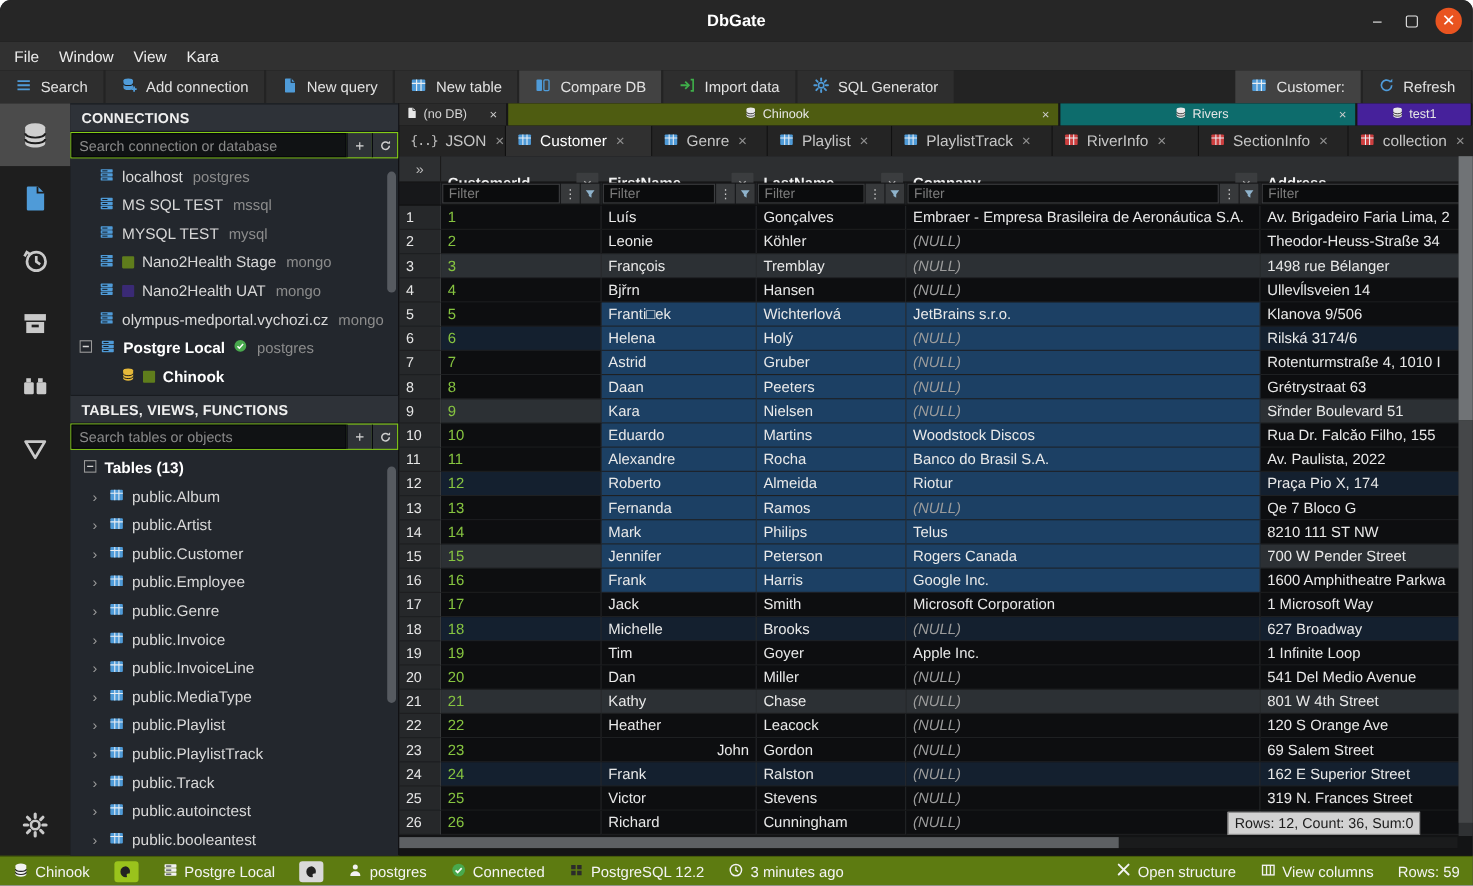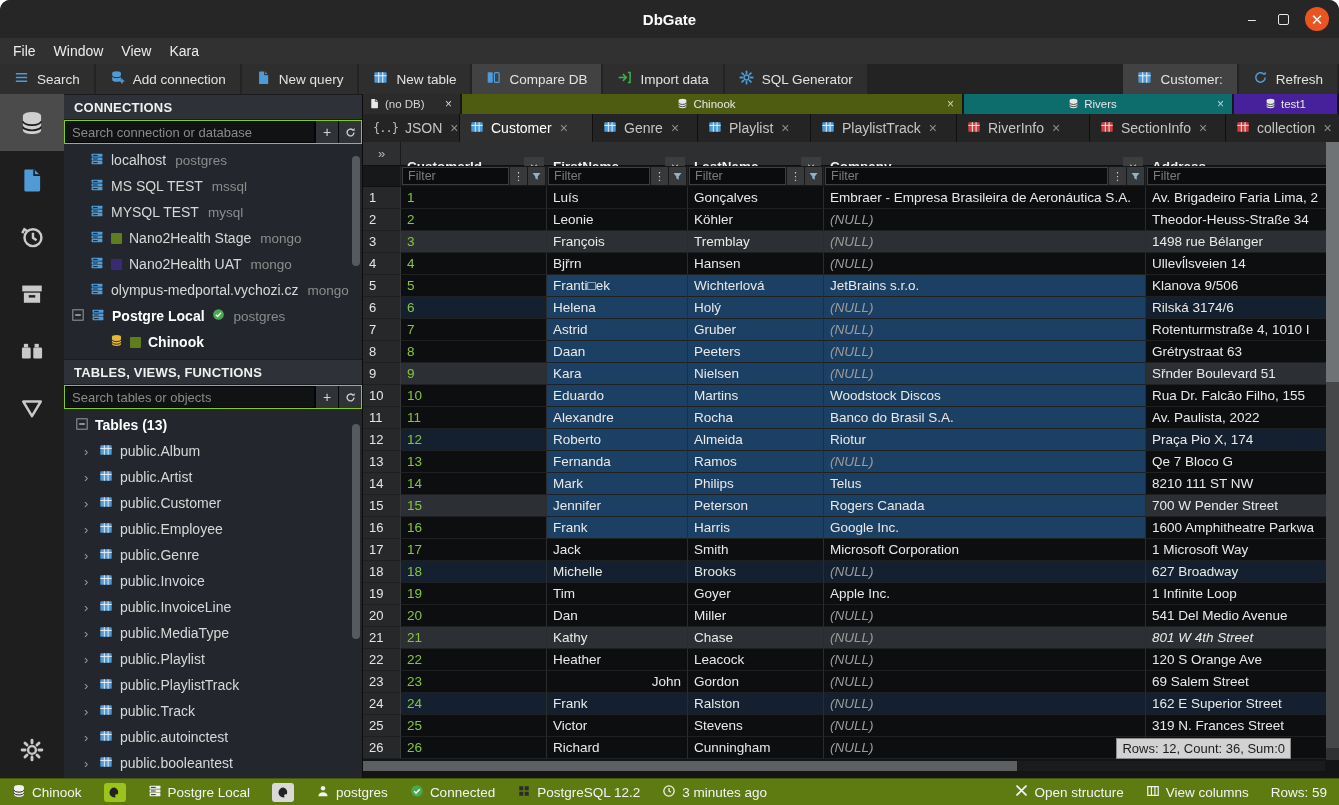--- a/index.html
+++ b/index.html
@@ -874,21 +874,21 @@
               <div class="gcell" style="width: 136px; flex-shrink: 0;">Miller</div>
               <div class="gcell nullv" style="width: 322px; flex-shrink: 0;">(NULL)</div>
               <div class="gcell" style="flex: 1 1 0%;">541 Del Medio Avenue</div>
             </div>
             <div class="grow-line stripe-g">
               <span class="gnum">21</span>
               <div class="gcell idc" style="width: 146px; flex-shrink: 0;">21</div>
               <div class="gcell" style="width: 141px; flex-shrink: 0;">Kathy</div>
               <div class="gcell" style="width: 136px; flex-shrink: 0;">Chase</div>
               <div class="gcell nullv" style="width: 322px; flex-shrink: 0;">(NULL)</div>
-              <div class="gcell" style="flex: 1 1 0%; font-style: italic;">801 W 4th Street</div>
+              <div class="gcell" style="flex: 1 1 0%;">801 W 4th Street</div>
             </div>
             <div class="grow-line">
               <span class="gnum">22</span>
               <div class="gcell idc" style="width: 146px; flex-shrink: 0;">22</div>
               <div class="gcell" style="width: 141px; flex-shrink: 0;">Heather</div>
               <div class="gcell" style="width: 136px; flex-shrink: 0;">Leacock</div>
               <div class="gcell nullv" style="width: 322px; flex-shrink: 0;">(NULL)</div>
               <div class="gcell" style="flex: 1 1 0%;">120 S Orange Ave</div>
             </div>
             <div class="grow-line">

